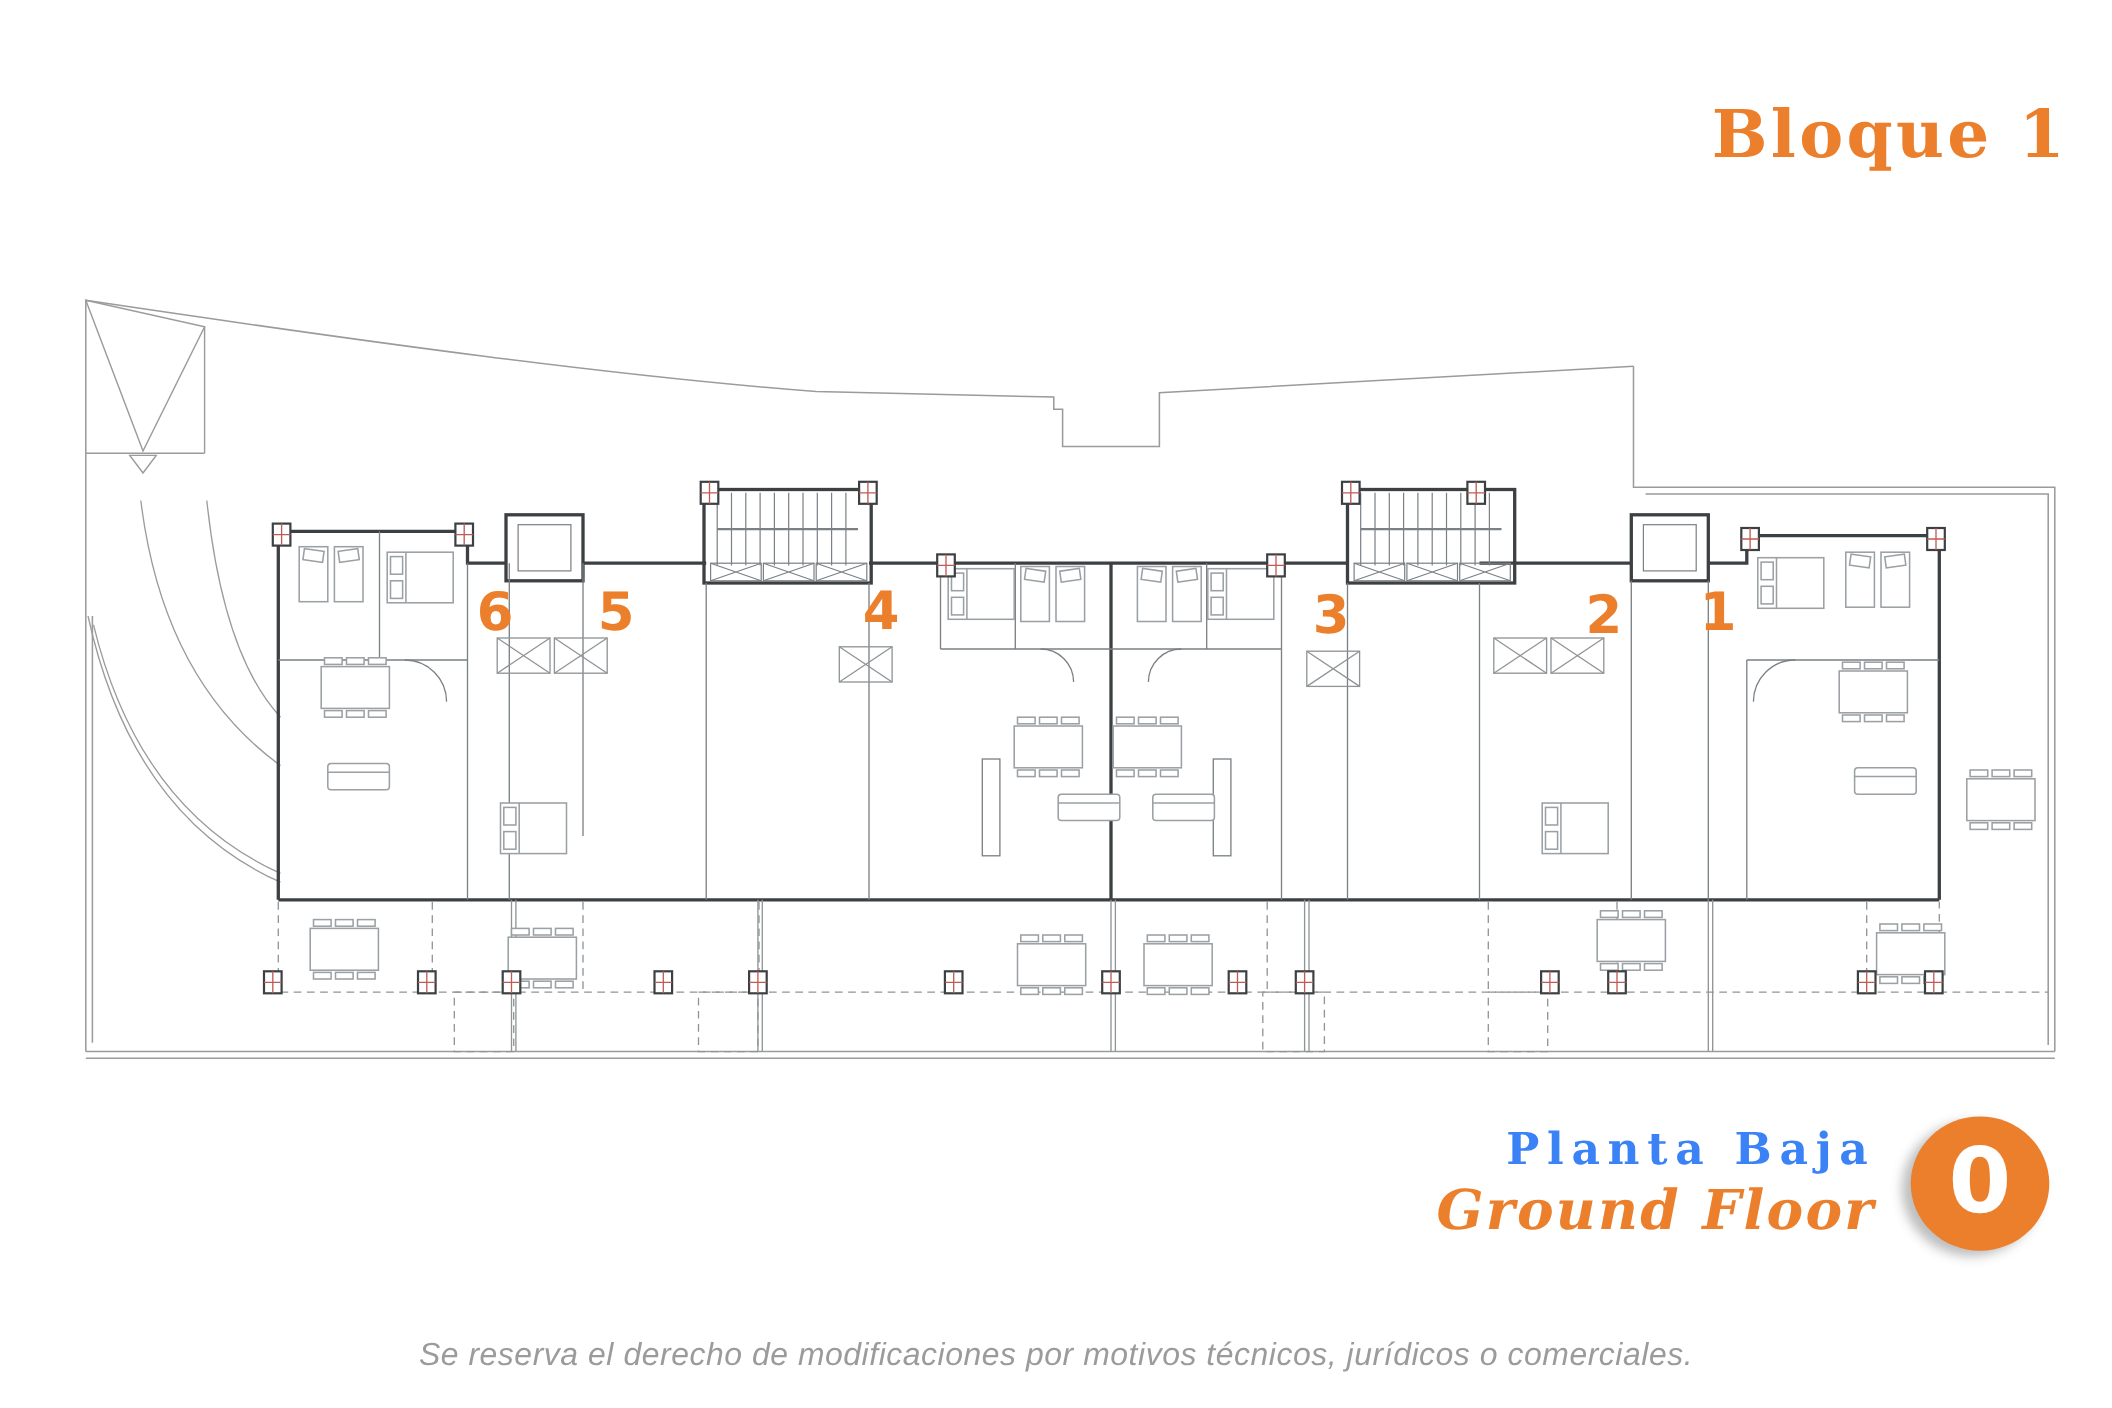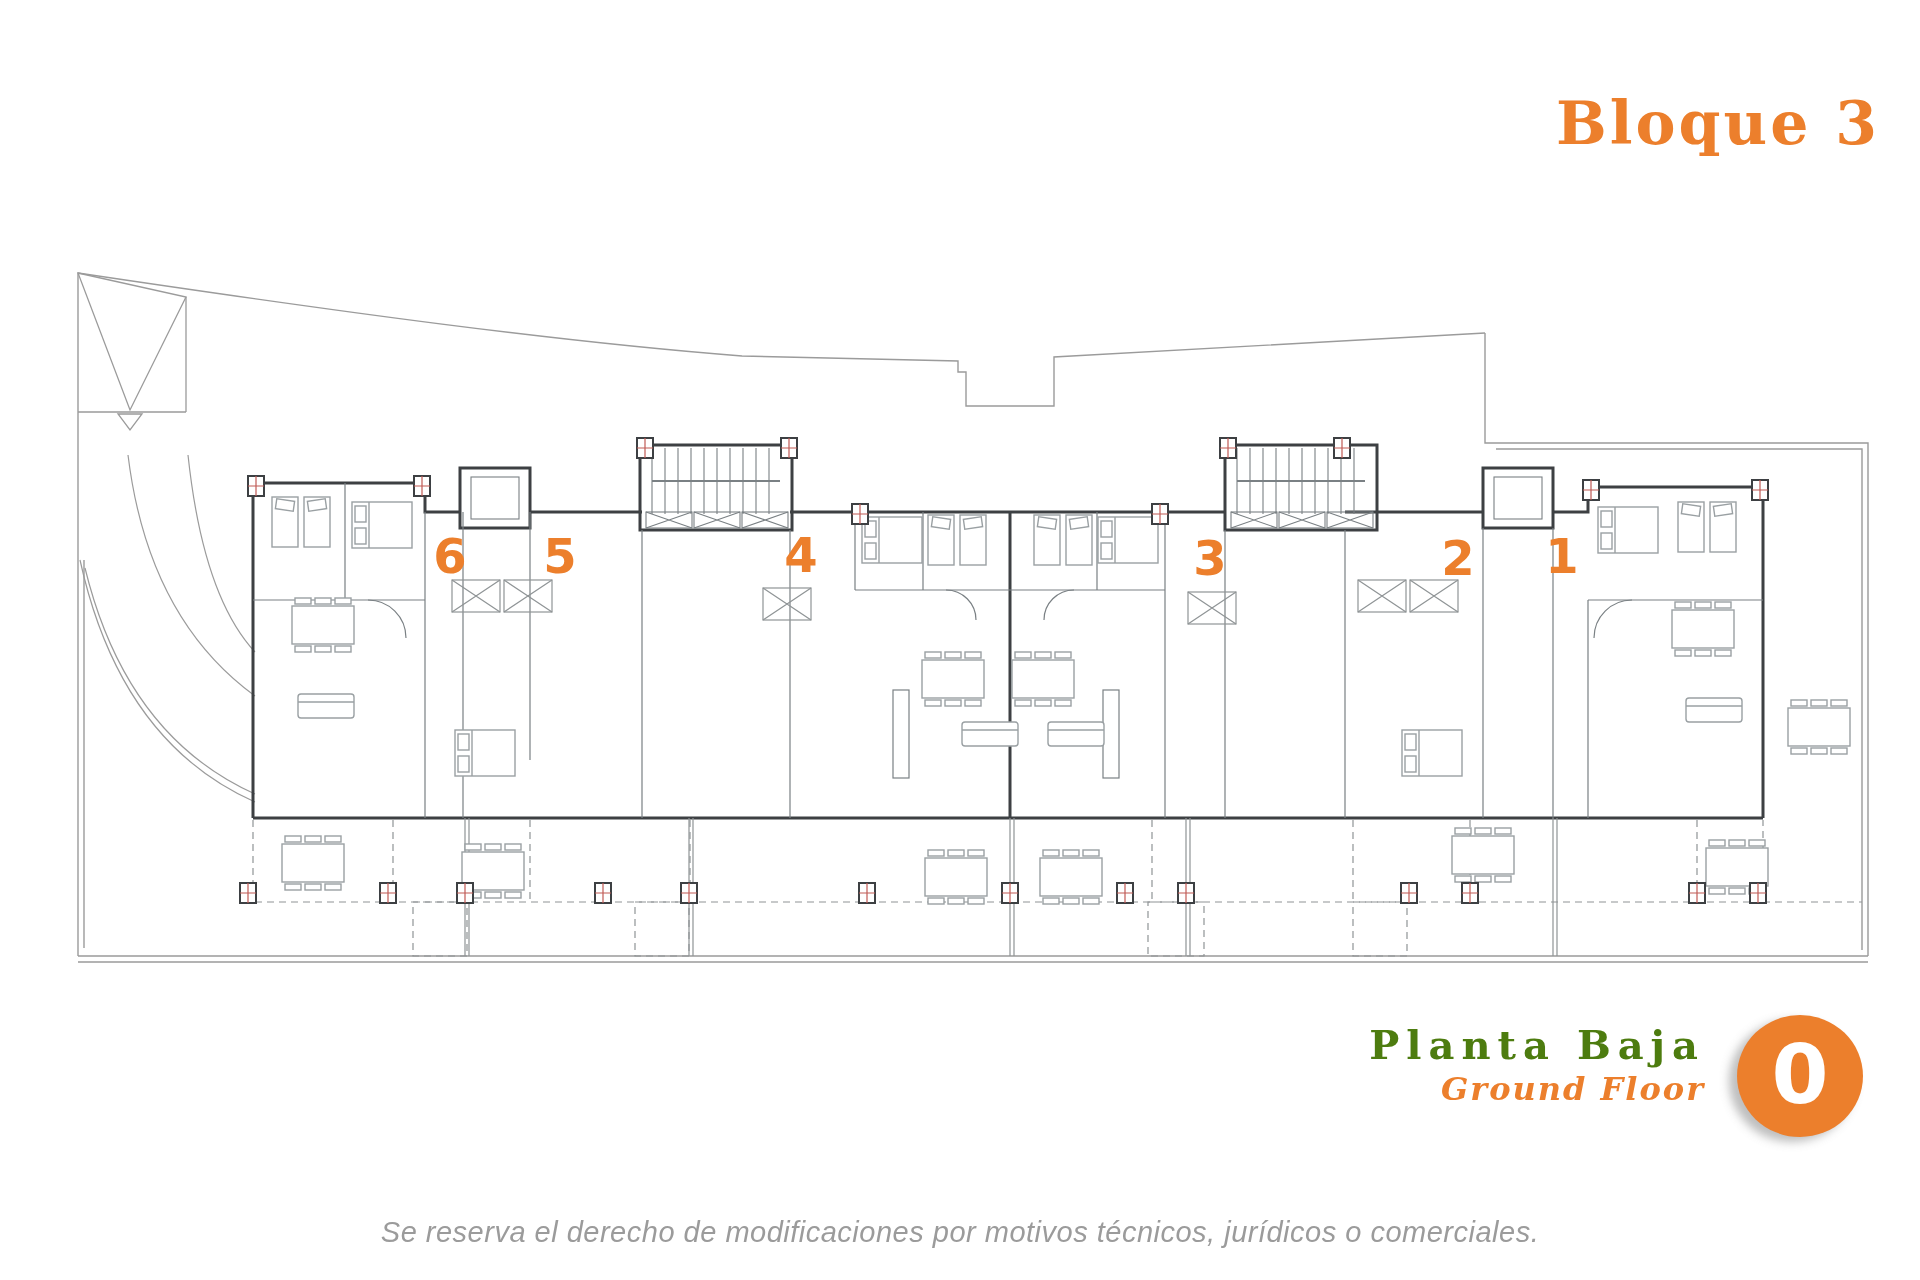--- a/index.html
+++ b/index.html
@@ -8,24 +8,24 @@
 
   
   .block-title{
     position:absolute;top:88px;right:40px;
     font-family:"DejaVu Serif",serif;font-weight:bold;font-size:60px;
     letter-spacing:3px;color:#EC7F2C;white-space:nowrap;
   }
   .floor-legend{position:absolute;top:1020px;right:215px;text-align:right;}
   .floor-es{
     font-family:"DejaVu Serif",serif;font-weight:bold;font-size:40px;
-    letter-spacing:7px;color:#4d7c0f;white-space:nowrap;line-height:1.25;
+    letter-spacing:7px;color:#3b82f6;white-space:nowrap;line-height:1.25;
   }
   .floor-en{
-    font-family:"DejaVu Serif",serif;font-weight:bold;font-style:italic;font-size:32px;
+    font-family:"DejaVu Serif",serif;font-weight:bold;font-style:italic;font-size:50px;
     letter-spacing:2px;color:#EC7F2C;white-space:nowrap;line-height:1.2;
   }
   .floor-badge{
     position:absolute;left:1737px;top:1015px;width:126px;height:122px;
     background:#EC7F2C;border-radius:50%;
     display:flex;align-items:center;justify-content:center;
     box-shadow:-8px 5px 10px rgba(110,110,110,.45);
   }
   .floor-badge span{
     font-family:"DejaVu Sans",sans-serif;font-weight:bold;font-size:82px;color:#ffffff;
@@ -43,21 +43,21 @@
   svg.plan{position:absolute;left:0;top:0;}
   .unit-num{
     font-family:"DejaVu Sans",sans-serif;font-weight:bold;font-size:48px;fill:#EC7F2C;
   }
 </style>
 </head>
 <body>
 
 <div class="stage">
 
-  <div class="block-title">Bloque 3</div>
+  <div class="block-title">Bloque 1</div>
 
   <svg class="plan" width="1920" height="1280" viewBox="0 0 1920 1280">
     <defs>
       <g id="cm">
         <rect x="-8" y="-10" width="16" height="20" fill="#ffffff" stroke="#3D4043" stroke-width="2"></rect>
         <path d="M-8 0H8M0 -10V10" stroke="#C05A55" stroke-width="1.2"></path>
       </g>
       <g id="tbl" fill="#ffffff" stroke="#9aa0a3" stroke-width="1.4">
         <rect x="0" y="8" width="62" height="38"></rect>
         <rect x="3" y="0" width="16" height="6"></rect>

